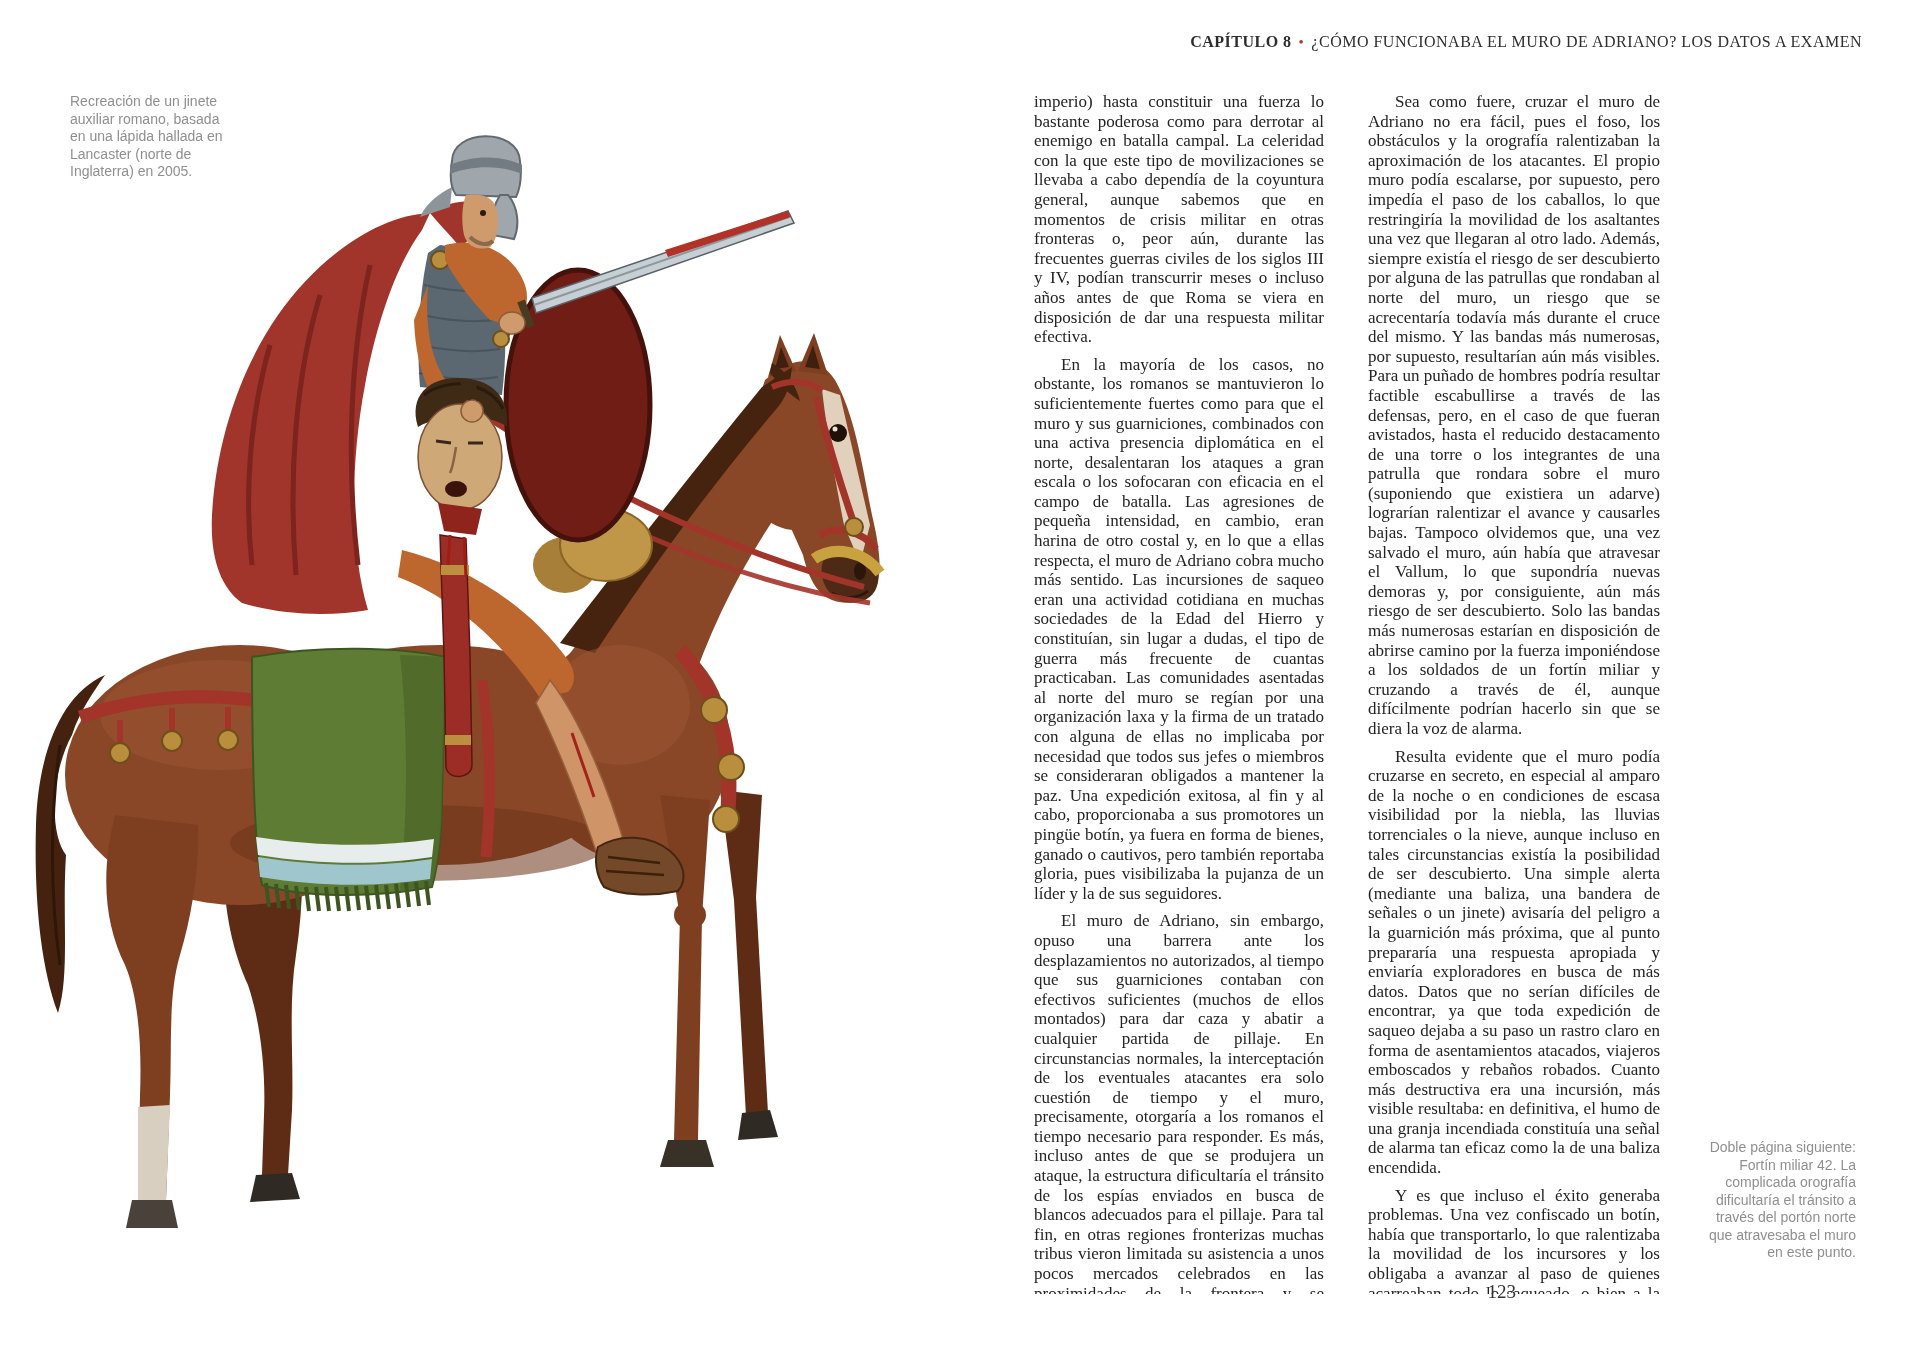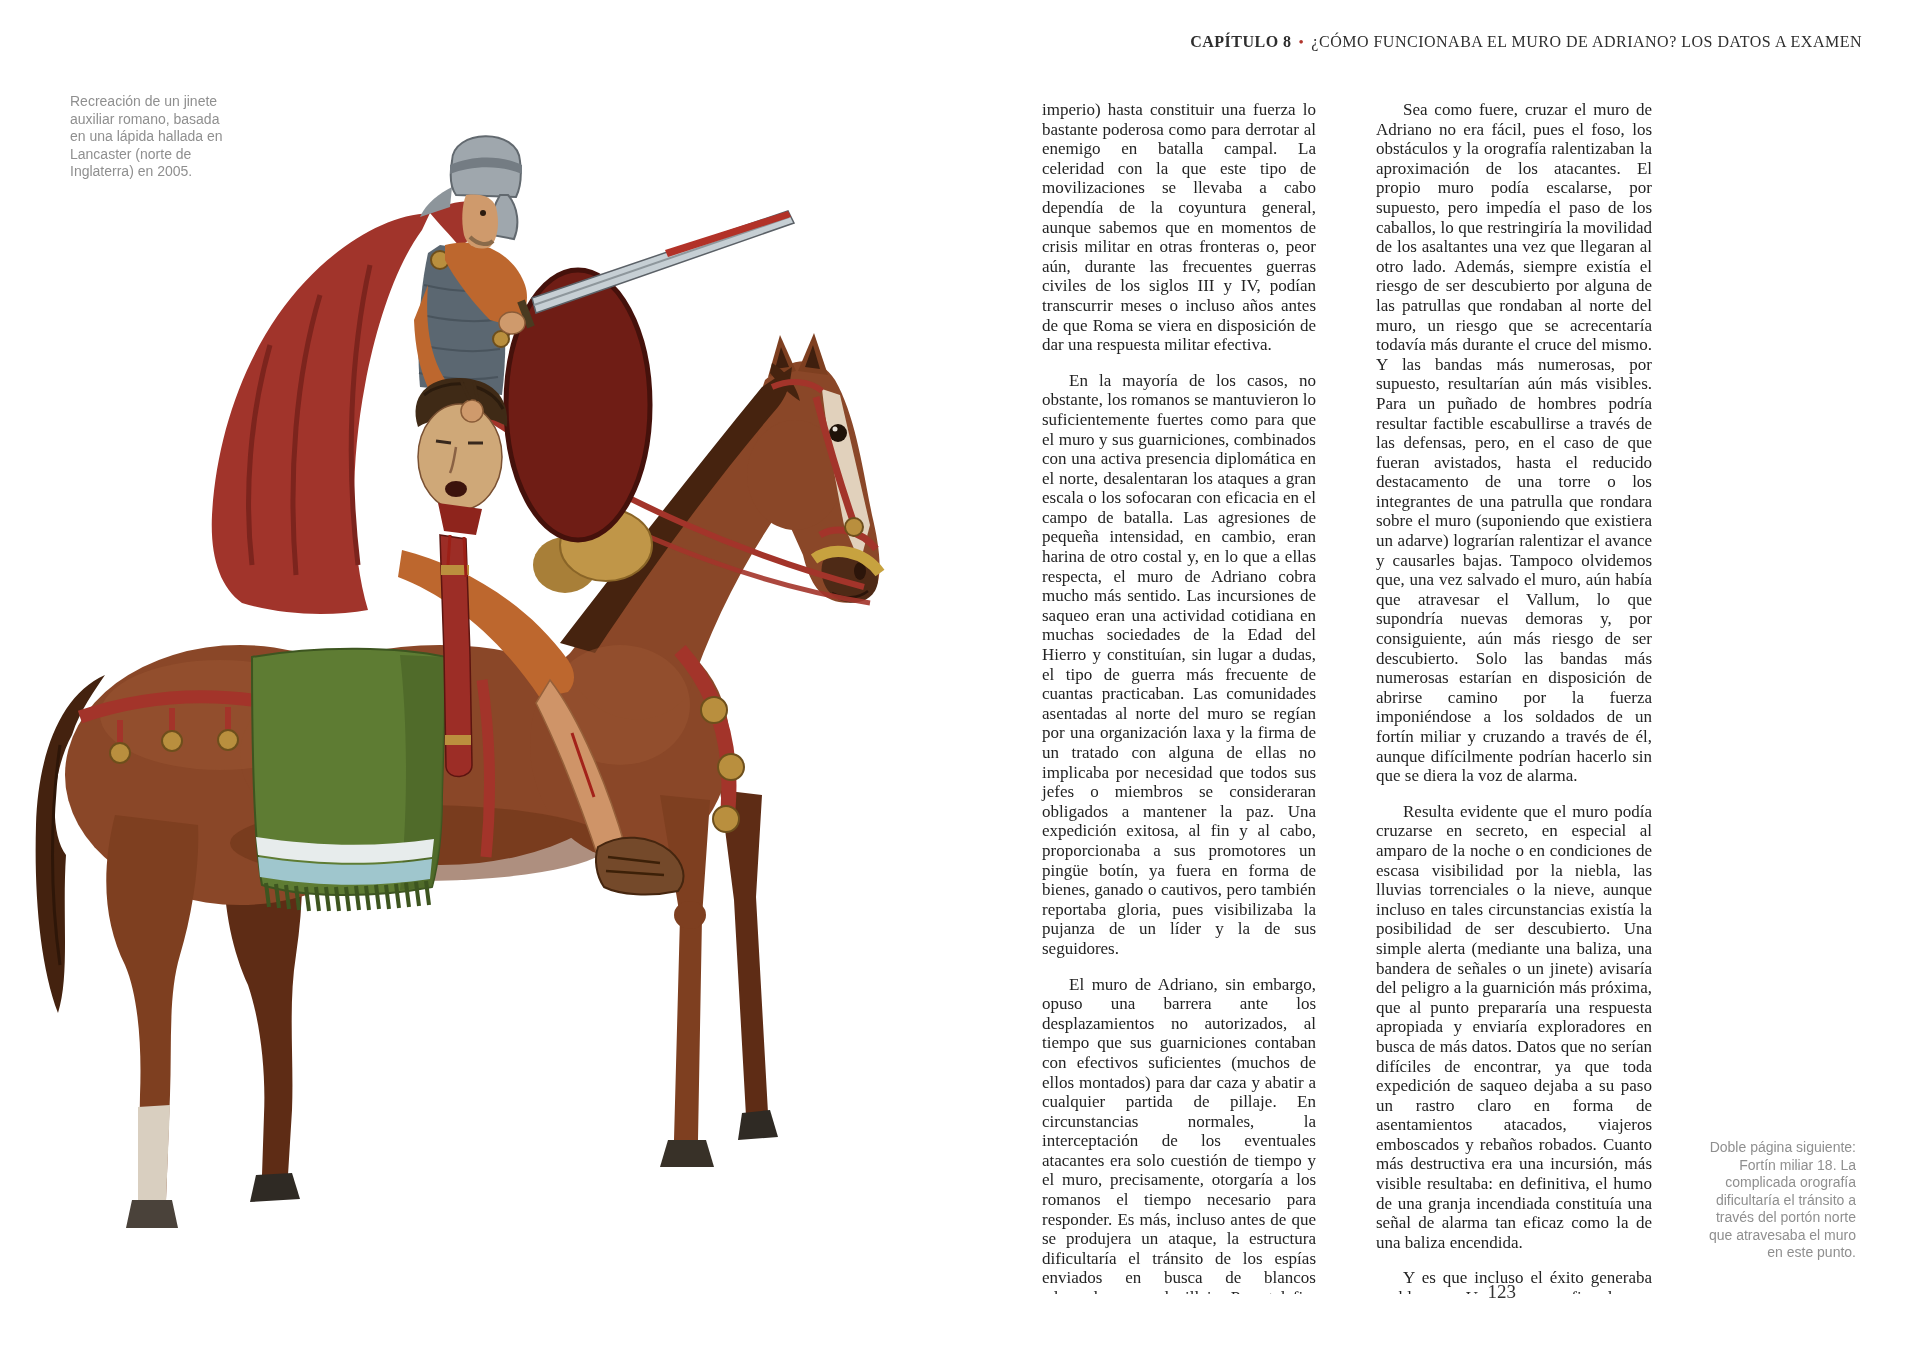--- a/index.html
+++ b/index.html
@@ -24,21 +24,21 @@
   .caption-right{ position:absolute; left:1692px; top:1139px; width:164px; text-align:right; }
 
   
   .col{
     position:absolute; top:84px; height:1210px; overflow:hidden;
     font-size:17px; line-height:19.6px; color:#232323;
     text-align:justify; hyphens:auto; -webkit-hyphens:auto;
   }
   .col-1{ left:1026px; width:306px; }
   .col-2{ left:1360px; width:308px;font-family:Liberation Serif, serif; }
-  .col p{ margin:16px; }
+  .col p{ margin:8px; }
   .col p.indent{ text-indent:27px; }
 
   .page-number{
     position:absolute; left:1432px; top:1281px; width:84px;
     text-align:right; font-size:19px; color:#333333;
   }
 
   .illustration-wrap{ position:absolute; left:20px; top:95px; width:1000px; height:1180px; }
   .illustration-wrap svg{ width:100%; height:100%; display:block; }
 </style>
@@ -212,15 +212,15 @@
   <p>imperio) hasta constituir una fuerza lo bastante poderosa como para derrotar al enemigo en batalla campal. La celeridad con la que este tipo de movilizaciones se llevaba a cabo dependía de la coyuntura general, aunque sabemos que en momentos de crisis militar en otras fronteras o, peor aún, durante las frecuentes guerras civiles de los siglos III y IV, podían transcurrir meses o incluso años antes de que Roma se viera en disposición de dar una respuesta militar efectiva.</p>
   <p class="indent">En la mayoría de los casos, no obstante, los romanos se mantuvieron lo suficientemente fuertes como para que el muro y sus guarniciones, combinados con una activa presencia diplomática en el norte, desalentaran los ataques a gran escala o los sofocaran con eficacia en el campo de batalla. Las agresiones de pequeña intensidad, en cambio, eran harina de otro costal y, en lo que a ellas respecta, el muro de Adriano cobra mucho más sentido. Las incursiones de saqueo eran una actividad cotidiana en muchas sociedades de la Edad del Hierro y constituían, sin lugar a dudas, el tipo de guerra más frecuente de cuantas practicaban. Las comunidades asentadas al norte del muro se regían por una organización laxa y la firma de un tratado con alguna de ellas no implicaba por necesidad que todos sus jefes o miembros se consideraran obligados a mantener la paz. Una expedición exitosa, al fin y al cabo, proporcionaba a sus promotores un pingüe botín, ya fuera en forma de bienes, ganado o cautivos, pero también reportaba gloria, pues visibilizaba la pujanza de un líder y la de sus seguidores.</p>
   <p class="indent">El muro de Adriano, sin embargo, opuso una barrera ante los desplazamientos no autorizados, al tiempo que sus guarniciones contaban con efectivos suficientes (muchos de ellos montados) para dar caza y abatir a cualquier partida de pillaje. En circunstancias normales, la interceptación de los eventuales atacantes era solo cuestión de tiempo y el muro, precisamente, otorgaría a los romanos el tiempo necesario para responder. Es más, incluso antes de que se produjera un ataque, la estructura dificultaría el tránsito de los espías enviados en busca de blancos adecuados para el pillaje. Para tal fin, en otras regiones fronterizas muchas tribus vieron limitada su asistencia a unos pocos mercados celebrados en las proximidades de la frontera y se consideraba un privilegio y un marchamo de confianza que a alguien se le permitiera viajar a lo largo y ancho del imperio. Y es que, sin información previa acerca de la ubicación de las granjas, las villas, los templos y otros posibles enclaves vulnerables al saqueo, los incursores debían perder un tiempo precioso en sus ataques para localizar sus objetivos.</p>
 </div>
 <div class="col col-2">
   <p class="indent">Sea como fuere, cruzar el muro de Adriano no era fácil, pues el foso, los obstáculos y la orografía ralentizaban la aproximación de los atacantes. El propio muro podía escalarse, por supuesto, pero impedía el paso de los caballos, lo que restringiría la movilidad de los asaltantes una vez que llegaran al otro lado. Además, siempre existía el riesgo de ser descubierto por alguna de las patrullas que rondaban al norte del muro, un riesgo que se acrecentaría todavía más durante el cruce del mismo. Y las bandas más numerosas, por supuesto, resultarían aún más visibles. Para un puñado de hombres podría resultar factible escabullirse a través de las defensas, pero, en el caso de que fueran avistados, hasta el reducido destacamento de una torre o los integrantes de una patrulla que rondara sobre el muro (suponiendo que existiera un adarve) lograrían ralentizar el avance y causarles bajas. Tampoco olvidemos que, una vez salvado el muro, aún había que atravesar el Vallum, lo que supondría nuevas demoras y, por consiguiente, aún más riesgo de ser descubierto. Solo las bandas más numerosas estarían en disposición de abrirse camino por la fuerza imponiéndose a los soldados de un fortín miliar y cruzando a través de él, aunque difícilmente podrían hacerlo sin que se diera la voz de alarma.</p>
   <p class="indent">Resulta evidente que el muro podía cruzarse en secreto, en especial al amparo de la noche o en condiciones de escasa visibilidad por la niebla, las lluvias torrenciales o la nieve, aunque incluso en tales circunstancias existía la posibilidad de ser descubierto. Una simple alerta (mediante una baliza, una bandera de señales o un jinete) avisaría del peligro a la guarnición más próxima, que al punto prepararía una respuesta apropiada y enviaría exploradores en busca de más datos. Datos que no serían difíciles de encontrar, ya que toda expedición de saqueo dejaba a su paso un rastro claro en forma de asentamientos atacados, viajeros emboscados y rebaños robados. Cuanto más destructiva era una incursión, más visible resultaba: en definitiva, el humo de una granja incendiada constituía una señal de alarma tan eficaz como la de una baliza encendida.</p>
   <p class="indent">Y es que incluso el éxito generaba problemas. Una vez confiscado un botín, había que transportarlo, lo que ralentizaba la movilidad de los incursores y los obligaba a avanzar al paso de quienes acarreaban todo lo saqueado, o bien a la velocidad de los animales de carga o de tiro, si es que disponían de ellos. Además, había que pastorear las bestias robadas, había que evitar que los cautivos huyesen y había que contar con que los prisioneros más valiosos (las mujeres y los niños) podían no ser capaces de moverse</p>
 </div>
 
-<div class="caption caption-right">Doble página siguiente: Fortín miliar 18. La complicada orografía dificultaría el tránsito a través del portón norte que atravesaba el muro en este punto.</div>
+<div class="caption caption-right">Doble página siguiente: Fortín miliar 42. La complicada orografía dificultaría el tránsito a través del portón norte que atravesaba el muro en este punto.</div>
 
 <div class="page-number">123</div>
 
 </body></html>

